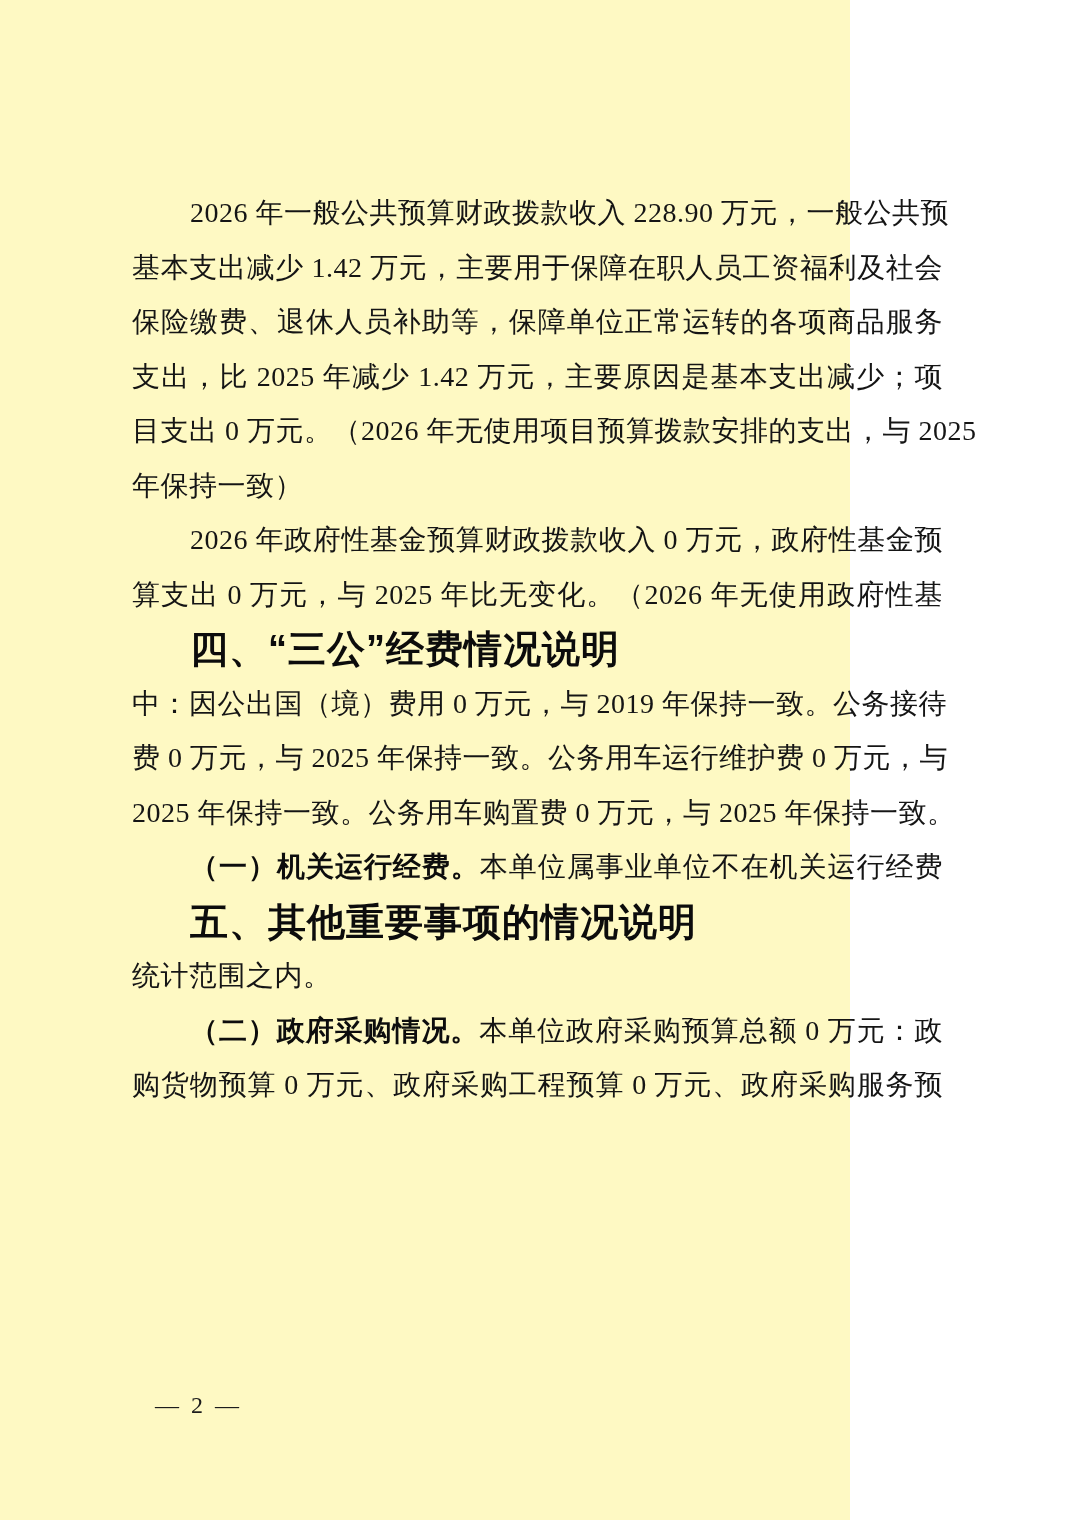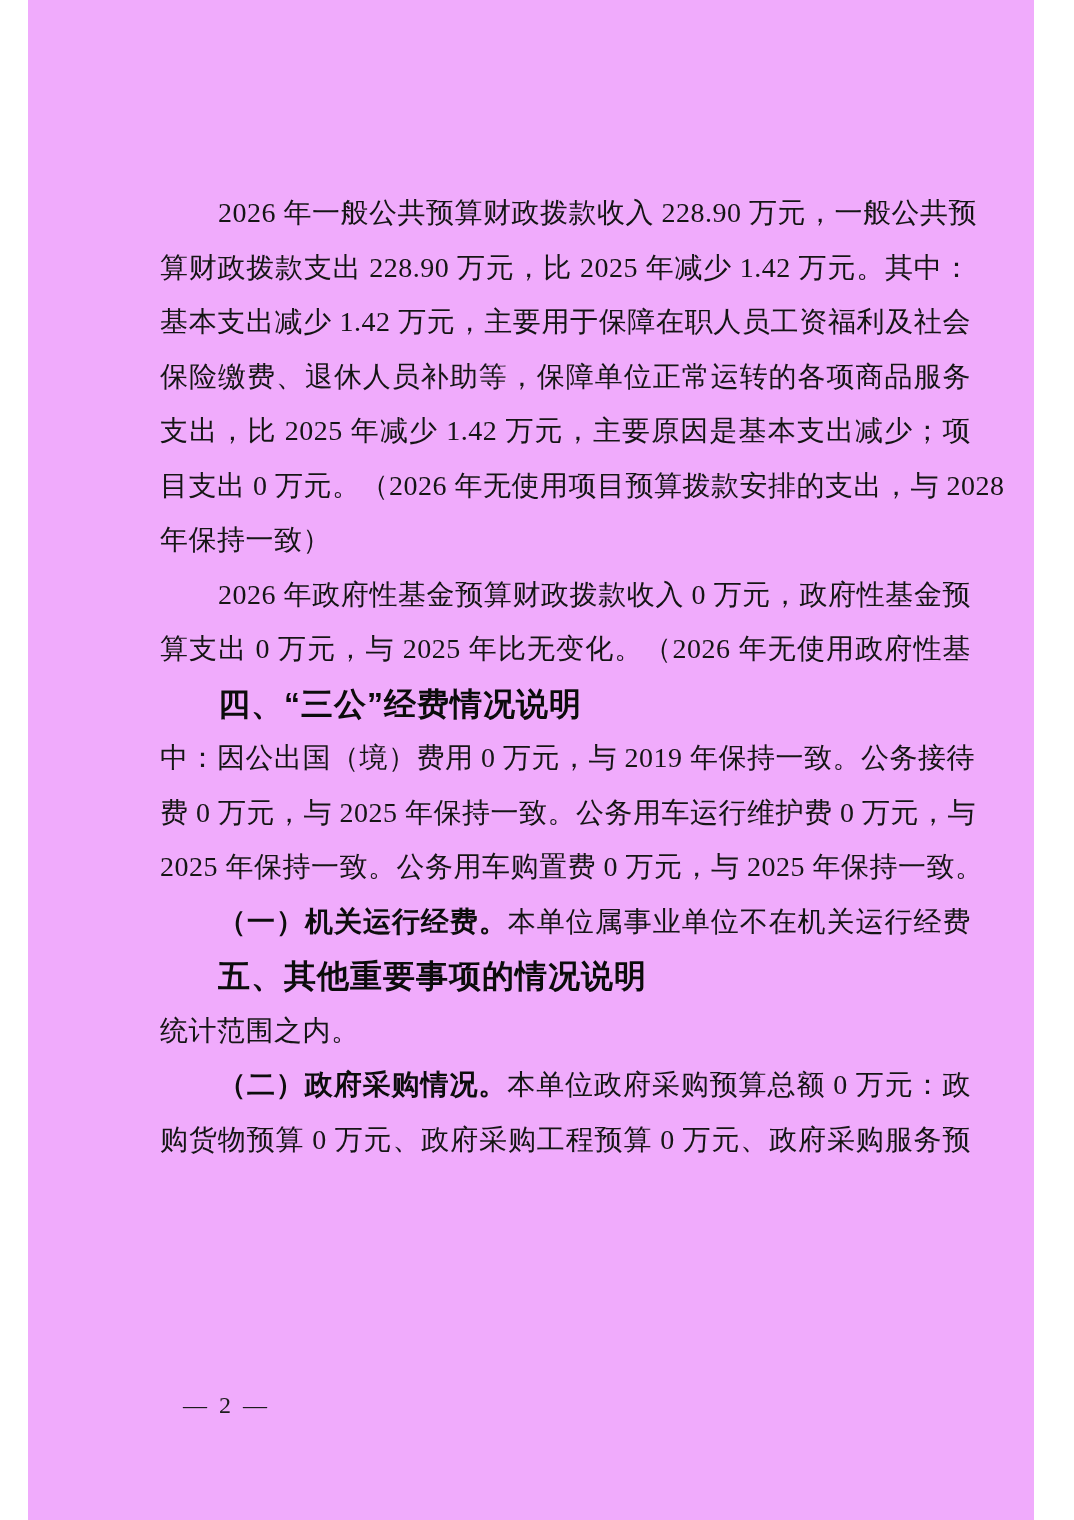--- a/index.html
+++ b/index.html
@@ -11,24 +11,23 @@
     height: 1520px;
     background: #ffffff;
     position: relative;
     overflow: hidden;
     font-family: "Liberation Serif", serif;
     color: #151515;
   }
   .page {
     position: absolute;
     left: 0; top: 0;
-    width: 1006px;
+    width: 850px;
     height: 1520px;
-    background: #f0abfc;
-    margin-left: 28px;
+    background: #fef9c3;
   }
   .content {
     position: absolute;
     left: 132px;
     top: 186px;
     width: 811px;
   }
   .line {
     height: 54.5px;
     line-height: 54.5px;
@@ -43,21 +42,21 @@
     text-align: left;
     text-align-last: left;
     -moz-text-align-last: left;
   }
   .line.indent {
     text-indent: 58px;
   }
   .line.heading {
     font-family: "Liberation Sans", sans-serif;
     font-weight: 700;
-    font-size: 32px;
+    font-size: 38px;
     letter-spacing: 1px;
     color: #0c0c0c;
     text-align: left;
     text-align-last: left;
     -moz-text-align-last: left;
   }
   .seg-bold {
     font-weight: 700;
     color: #0d0d0d;
   }
@@ -72,25 +71,24 @@
     color: #1c1c1c;
     font-family: "Liberation Serif", serif;
   }
 </style>
 </head>
 <body>
 
 <div class="page">
   <div class="content">
       <div class="line indent"><span>2026 年一般公共预算财政拨款收入 228.90 万元，一般公共预</span></div>
-      <div class="line"><span>算财政拨款支出 228.90 万元，比 2025 年减少 1.42 万元。其中：</span></div>
       <div class="line"><span>基本支出减少 1.42 万元，主要用于保障在职人员工资福利及社会</span></div>
       <div class="line"><span>保险缴费、退休人员补助等，保障单位正常运转的各项商品服务</span></div>
       <div class="line"><span>支出，比 2025 年减少 1.42 万元，主要原因是基本支出减少；项</span></div>
-      <div class="line"><span>目支出 0 万元。（2026 年无使用项目预算拨款安排的支出，与 2028</span></div>
+      <div class="line"><span>目支出 0 万元。（2026 年无使用项目预算拨款安排的支出，与 2025</span></div>
       <div class="line no-justify"><span>年保持一致）</span></div>
       <div class="line indent"><span>2026 年政府性基金预算财政拨款收入 0 万元，政府性基金预</span></div>
       <div class="line"><span>算支出 0 万元，与 2025 年比无变化。（2026 年无使用政府性基</span></div>
       <div class="line heading indent no-justify"><span>四、“三公”经费情况说明</span></div>
       <div class="line"><span>中：因公出国（境）费用 0 万元，与 2019 年保持一致。公务接待</span></div>
       <div class="line"><span>费 0 万元，与 2025 年保持一致。公务用车运行维护费 0 万元，与</span></div>
       <div class="line"><span>2025 年保持一致。公务用车购置费 0 万元，与 2025 年保持一致。</span></div>
       <div class="line indent"><span class="seg-bold">（一）机关运行经费。</span><span>本单位属事业单位不在机关运行经费</span></div>
       <div class="line heading indent no-justify"><span>五、其他重要事项的情况说明</span></div>
       <div class="line no-justify"><span>统计范围之内。</span></div>

